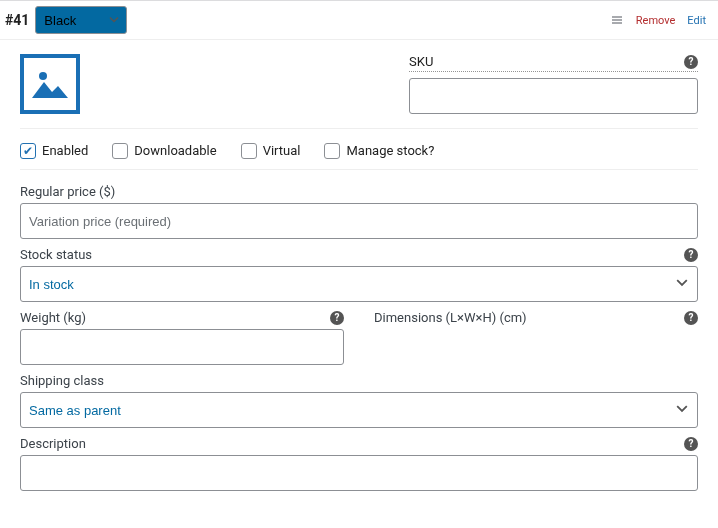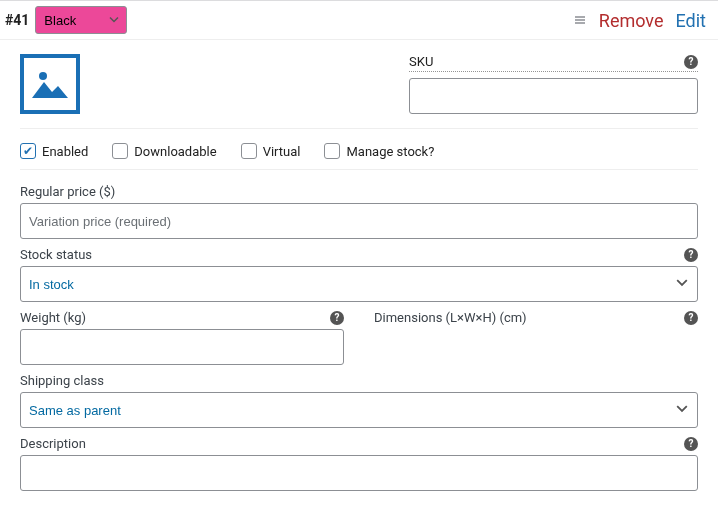--- a/index.html
+++ b/index.html
@@ -1,41 +1,41 @@
 <!DOCTYPE html>
 <html><head>
 <meta charset="utf-8">
 <style>
   * { box-sizing: border-box; }
   html, body { margin: 0; padding: 0; font-family: -apple-system, BlinkMacSystemFont, "Segoe UI", Roboto, sans-serif; font-size: 13px; color: #222; background: #fff; }
   .page { width: 718px; border-top: 1px solid #dcdcde; }
   .header { display: flex; align-items: center; padding: 5px 12px 5px 5px; border-bottom: 1px solid #eee; }
   .header-num { font-weight: 700; font-size: 14px; }
   .header-select { position: relative; display: inline-block; margin-left: 6px; }
-  .header-select select { appearance: none; -webkit-appearance: none; border: 1px solid #8c8f94; border-radius: 3px; padding: 4px 28px 4px 8px; font-size: 13px; background: #ec4899; height: 28px; min-width: 92px; }
+  .header-select select { appearance: none; -webkit-appearance: none; border: 1px solid #8c8f94; border-radius: 3px; padding: 4px 28px 4px 8px; font-size: 13px; background: #0369a1; height: 28px; min-width: 92px; }
   .header-select .chev { position: absolute; right: 8px; top: 50%; transform: translateY(-50%); pointer-events: none; }
   .header .spacer { flex: 1; }
   .hamburger-icon { cursor: pointer; color: #646970; display: inline-flex; align-items: center; }
-  .header a { text-decoration: none; font-size: 18px; margin-left: 12px; }
+  .header a { text-decoration: none; font-size: 11px; margin-left: 12px; }
   .link-remove { color: #b32d2e; }
   .link-edit   { color: #2271b1; }
 
   .body { padding: 14px 20px 4px 20px; }
 
   .top-row { display: flex; gap: 20px; align-items: flex-start; margin-bottom: 14px; }
   .img-placeholder { width: 60px; height: 60px; border: 4px solid #1a6fb5; flex: 0 0 60px; display:flex; align-items:center; justify-content:center; }
   .img-placeholder svg { width: 40px; height: 40px; }
   .top-sku { flex: 1; margin-left: auto; max-width: 340px; }
   .sku-label { display: flex; align-items: center; justify-content: space-between; border-bottom: 1px dotted #949494; padding-bottom: 2px; margin-bottom: 6px; font-size: 13px; }
   .sku-label span { }
 
   hr.row-sep { border: none; border-top: 1px solid #eee; margin: 10px 0 14px 0; }
 
   .checks { display: flex; gap: 24px; align-items: center; margin-bottom: 6px; font-size: 13px; }
-  .checks label { display: inline-flex; align-items: center; gap: 6px; cursor: pointer; }
+  .checks label { display: inline-flex; align-items: flex-start; gap: 6px; cursor: pointer; }
   .checks input[type=checkbox] { width: 16px; height: 16px; margin: 0; border: 1px solid #8c8f94; border-radius: 3px; appearance: none; -webkit-appearance: none; background: #fff; display: inline-flex; align-items:center; justify-content:center; }
   .checks input[type=checkbox]:checked { background: #fff; border-color: #2271b1; }
   .checks input[type=checkbox]:checked::after { content: "✔"; color: #2271b1; font-size: 12px; line-height: 1; }
 
   .grid2 { display: flex; gap: 30px; margin-top: 14px; }
   .grid2 .col { flex: 1; min-width: 0; }
 
   .field-label { display: flex; align-items: center; justify-content: space-between; font-size: 13px; color: #3c434a; margin-bottom: 4px; }
   .field-label .help-icon { margin-left: 6px; }
 

